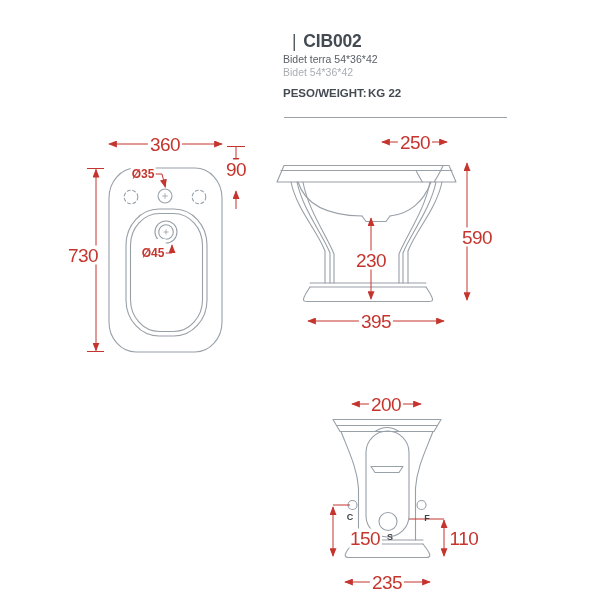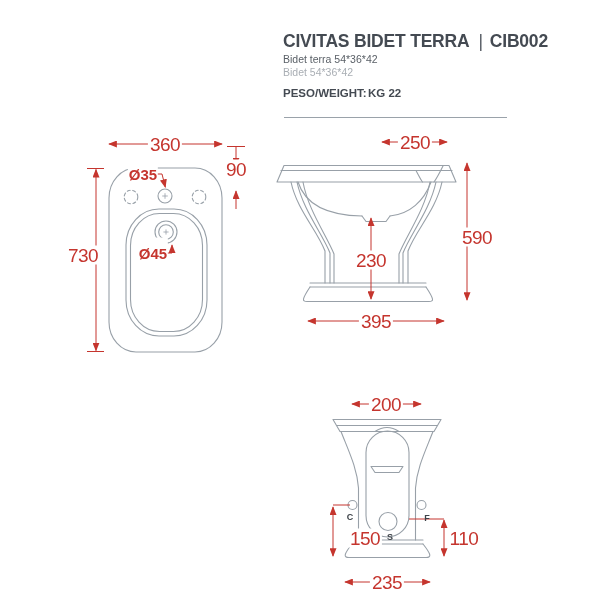--- a/index.html
+++ b/index.html
@@ -16,37 +16,36 @@
   .sub1{left:283px;top:53px;font-size:10.5px;color:#5a6067;}
   .sub2{left:283px;top:65.5px;font-size:10.5px;color:#a9aeb4;}
   .wlabel{left:283px;top:87px;font-size:11.5px;font-weight:700;color:#444a52;}
   .wvalue{left:368px;top:87px;font-size:11.5px;font-weight:700;color:#444a52;}
   .hdivider{left:284px;top:117px;width:223px;height:1px;background:#9aa2aa;}
   .dim{
     transform:translate(-50%,-50%);
     font-size:19px;color:#c5352e;background:#ffffff;
     line-height:1.0;padding:0 2px;white-space:nowrap;letter-spacing:-0.5px;
   }
-  .dim.small{font-size:15px;font-weight:700;letter-spacing:0;padding:8px 1px;}
+  .dim.small{font-size:12px;font-weight:700;letter-spacing:0;padding:8px 1px;}
   .plabel{
     transform:translate(-50%,-50%);
     font-size:9px;font-weight:700;color:#3d4248;line-height:1;background:none;white-space:nowrap;
   }
   svg{position:absolute;left:0;top:0;}
   .g-line{stroke:#98a0a8;stroke-width:1.1;fill:none;stroke-linecap:round;stroke-linejoin:round;}
   .g-fill{stroke:#98a0a8;stroke-width:1.1;fill:#ffffff;}
   .r-line{stroke:#c5352e;stroke-width:1;fill:none;}
 </style>
 </head>
 <body>
 
 <div class="sheet">
 
   <div class="abs title">
-    <span>CIVITAS BIDET TERRA</span>
     <span class="sep">|</span>
     <span>CIB002</span>
   </div>
   <div class="abs sub1">Bidet terra 54*36*42</div>
   <div class="abs sub2">Bidet 54*36*42</div>
   <div class="abs wlabel">PESO/WEIGHT:</div>
   <div class="abs wvalue">KG 22</div>
   <div class="abs hdivider"></div>
 
   <svg width="600" height="600" viewBox="0 0 600 600">

